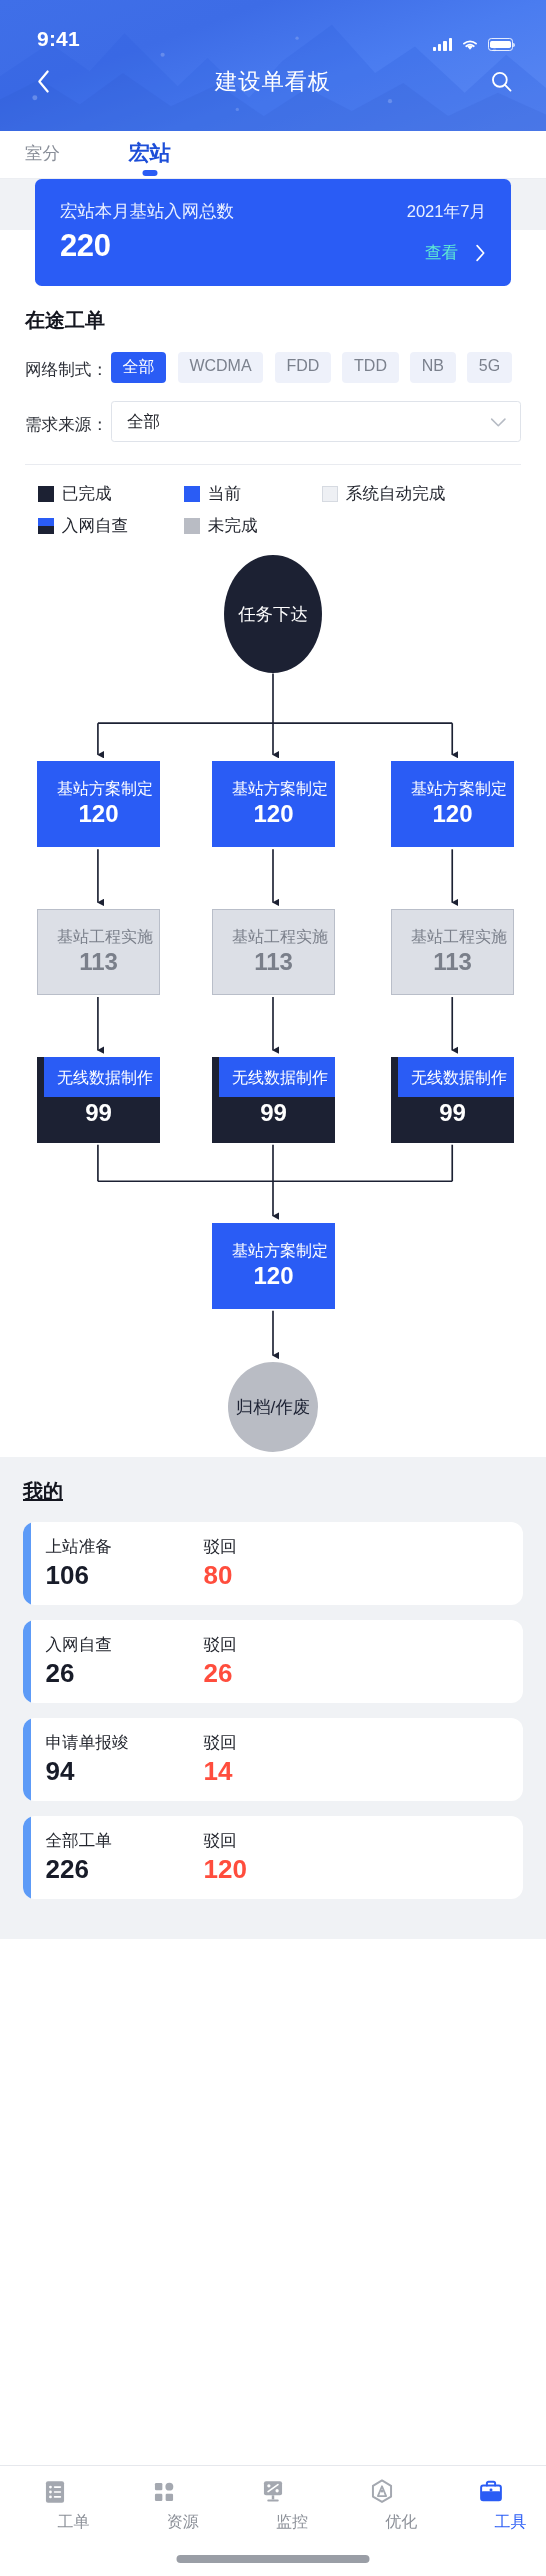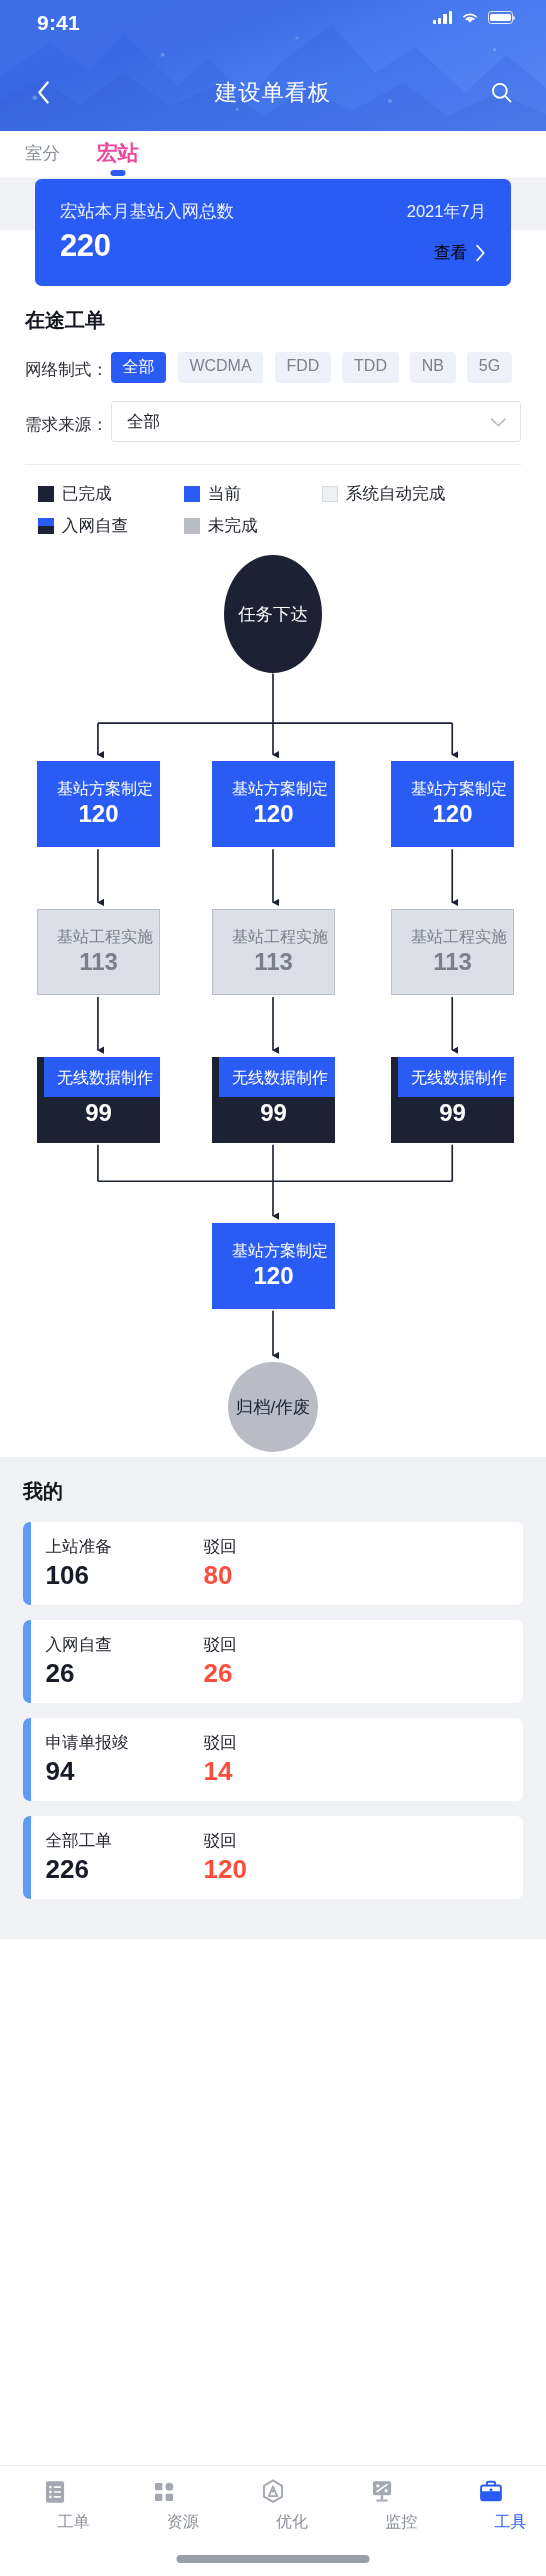--- a/index.html
+++ b/index.html
@@ -20,23 +20,22 @@
     background: linear-gradient(160deg, #3f6fe8 0%, #3d6ce6 30%, #4a7cf0 60%, #5b88f2 100%);
     overflow: hidden;
   }
   .header-mountains {
     position: absolute; left: 0; top: 0; width: 546px; height: 131px;
     opacity: 0.45;
   }
   .statusbar {
     position: relative; z-index: 3;
     height: 51px;
-    display: flex; align-items: flex-start; justify-content: space-between;
+    display: flex; align-items: flex-end; justify-content: space-between;
     padding: 0 33px 0 37px;
-    margin-top: 11px;
   }
   .status-time {
     color: #ffffff; font-size: 21px; font-weight: 600; letter-spacing: 0.2px;
   }
   .status-icons { display: flex; align-items: center; gap: 9px; }
   .signal-bars { display: flex; align-items: flex-end; gap: 2.1px; height: 13.3px; }
   .signal-bars i { display: block; width: 3.3px; background: #fff; border-radius: 0.8px; }
   .signal-bars i:nth-child(1) { height: 4.1px; }
   .signal-bars i:nth-child(2) { height: 6.6px; }
   .signal-bars i:nth-child(3) { height: 10px; }
@@ -64,36 +63,36 @@
   .nav-back, .nav-search { position: relative; z-index: 4; width: 37px; height: 37px;
     display: flex; align-items: center; justify-content: center; cursor: pointer; }
 
   
   .tabs {
     height: 48px; background: #fff;
     display: flex; align-items: center; padding-left: 25px; gap: 37px;
     border-bottom: 0.8px solid #eceef2;
   }
   .tab { position: relative; font-size: 17.4px; color: #8a8f99; padding-bottom: 3.3px; cursor: pointer; }
-  .tab.active { color: #ec4899; font-size: 21px; font-weight: 700; }
+  .tab.active { color: #1d4ed8; font-size: 21px; font-weight: 700; margin-left: 32px; }
   .tab.active::after {
     content: ''; position: absolute; bottom: -5.8px; left: 50%; transform: translateX(-50%);
     width: 15px; height: 5.8px; background: #2a5cf5; border-radius: 3.3px;
   }
   .summary-wrap { background: linear-gradient(180deg,#f0f2f5 0%,#f0f2f5 48%,#ffffff 48%,#ffffff 100%); padding: 0 35px 0 35px; }
   .summary-card {
     background: #2a5cf5; border-radius: 6.6px; padding: 20px 25px 21.6px 25px;
     color: #fff;
   }
   .summary-row { display: flex; justify-content: space-between; align-items: baseline; }
   .summary-label { font-size: 17.4px; color: #eaf0ff; }
   .summary-date  { font-size: 16.6px; color: #eaf0ff; }
   .summary-row2 { display: flex; justify-content: space-between; align-items: flex-end; margin-top: 5px; }
   .summary-value { font-size: 31px; font-weight: 700; letter-spacing: -0.4px; }
-  .summary-link { font-size: 16.6px; color: #000000; display: flex; align-items: center; gap: 8px; cursor: pointer; }
+  .summary-link { font-size: 16.6px; color: #5eead4; display: flex; align-items: center; gap: 17px; cursor: pointer; }
 
   
   .white-section { background: #fff; padding: 0 25px; }
   .sec-title { font-size: 20px; font-weight: 700; color: #14161f; padding: 21.6px 0 5px 0; }
 
   .filter-row { display: flex; align-items: flex-start; padding-top: 13.3px; }
   .filter-label { font-size: 16.6px; color: #2d3038; padding-top: 6.6px; width: 86px; flex: 0 0 86px; }
   .chips { display: flex; flex-wrap: wrap; gap: 10px 11.6px; flex: 1; }
   .chip {
     background: #eef1fa; color: #7b818d; font-size: 16px;
@@ -143,28 +142,28 @@
     color: #1c2133; display: flex; align-items: center; justify-content: center;
     font-size: 17.4px;
   }
 
   
   .mine {
     background: #f0f2f5; padding: 21.6px 23px 25px 23px;
   }
   .mine-title {
     font-size: 20px; font-weight: 700; color: #14161f; position: relative;
-    display: inline-block; margin-bottom: 15px; padding-bottom: 1.7px;
+    display: inline-block; margin-bottom: 15px; padding-bottom: 1.7px; text-decoration: underline;
   }
   .mine-title::after {
     content:''; position: absolute; left: 0; bottom: -0.8px; width: 100%; height: 5.8px;
     background: #5d9bf7; z-index: -1;
   }
   .mine-card {
-    background: #fff; border-radius: 7px; display: flex; overflow: hidden;
+    background: #fff; border-radius: 12px; display: flex; overflow: hidden;
     margin-bottom: 15px; height: 83px;
   }
   .mine-bar { width: 7.5px; background: #5d9bf7; flex: 0 0 7.5px; }
   .mine-body { flex: 1; display: flex; align-items: center; padding-left: 15px; }
   .mine-col { width: 158px; }
   .mine-col2 { width: 158px; }
   .mine-lbl { font-size: 16.6px; color: #23262e; }
   .mine-num { font-size: 26px; font-weight: 700; color: #181c29; margin-top: 1.7px; }
   .mine-num.red { color: #ff4d3d; }
 
@@ -506,37 +505,37 @@
       <svg width="28" height="28" viewBox="0 0 34 34">
         <rect x="6" y="6" width="9" height="9" rx="1.5" fill="#a4a8b0"></rect>
         <circle cx="23.5" cy="10.5" r="4.8" fill="#a4a8b0"></circle>
         <rect x="6" y="19" width="9" height="9" rx="1.5" fill="#a4a8b0"></rect>
         <rect x="19" y="19" width="9" height="9" rx="1.5" fill="#a4a8b0"></rect>
       </svg>
       <span class="nl">资源</span>
     </div>
     <div class="navitem">
       <svg width="28" height="28" viewBox="0 0 34 34">
-        <path d="M17 3 L28 9.5 L28 22.5 L17 29 L6 22.5 L6 9.5 Z" fill="none" stroke="#a4a8b0" stroke-width="2.4" stroke-linejoin="round"></path>
-        <path d="M17 10 L22 22 L12 22 Z" fill="none" stroke="#a4a8b0" stroke-width="2.2" stroke-linejoin="round"></path>
-        <circle cx="17" cy="16" r="1.6" fill="#a4a8b0"></circle>
-      </svg>
-      <span class="nl">优化</span>
-    </div>
-    <div class="navitem">
-      <svg width="28" height="28" viewBox="0 0 34 34">
         <rect x="6" y="4" width="22" height="17" rx="2.5" fill="#a4a8b0"></rect>
         <line x1="11" y1="16.5" x2="23" y2="8" stroke="#fff" stroke-width="2" stroke-linecap="round"></line>
         <circle cx="12" cy="9.5" r="2" fill="#fff"></circle>
         <circle cx="22" cy="15.5" r="2" fill="#fff"></circle>
         <rect x="15.5" y="21" width="3" height="5" fill="#a4a8b0"></rect>
         <rect x="10" y="26" width="14" height="2.6" rx="1.3" fill="#a4a8b0"></rect>
       </svg>
       <span class="nl">监控</span>
     </div>
+    <div class="navitem">
+      <svg width="28" height="28" viewBox="0 0 34 34">
+        <path d="M17 3 L28 9.5 L28 22.5 L17 29 L6 22.5 L6 9.5 Z" fill="none" stroke="#a4a8b0" stroke-width="2.4" stroke-linejoin="round"></path>
+        <path d="M17 10 L22 22 L12 22 Z" fill="none" stroke="#a4a8b0" stroke-width="2.2" stroke-linejoin="round"></path>
+        <circle cx="17" cy="16" r="1.6" fill="#a4a8b0"></circle>
+      </svg>
+      <span class="nl">优化</span>
+    </div>
     <div class="navitem active">
       <svg width="28" height="28" viewBox="0 0 34 34">
         <path d="M12 9 L12 6.5 A2 2 0 0 1 14 4.5 L20 4.5 A2 2 0 0 1 22 6.5 L22 9" fill="none" stroke="#2a5cf5" stroke-width="2.4" stroke-linecap="round"></path>
         <rect x="5" y="9" width="24" height="18" rx="2.5" fill="none" stroke="#2a5cf5" stroke-width="2.4"></rect>
         <rect x="5" y="16" width="24" height="11" rx="2" fill="#2a5cf5"></rect>
         <circle cx="17" cy="14.5" r="1.8" fill="#2a5cf5"></circle>
       </svg>
       <span class="nl">工具</span>
     </div>
   </div>

